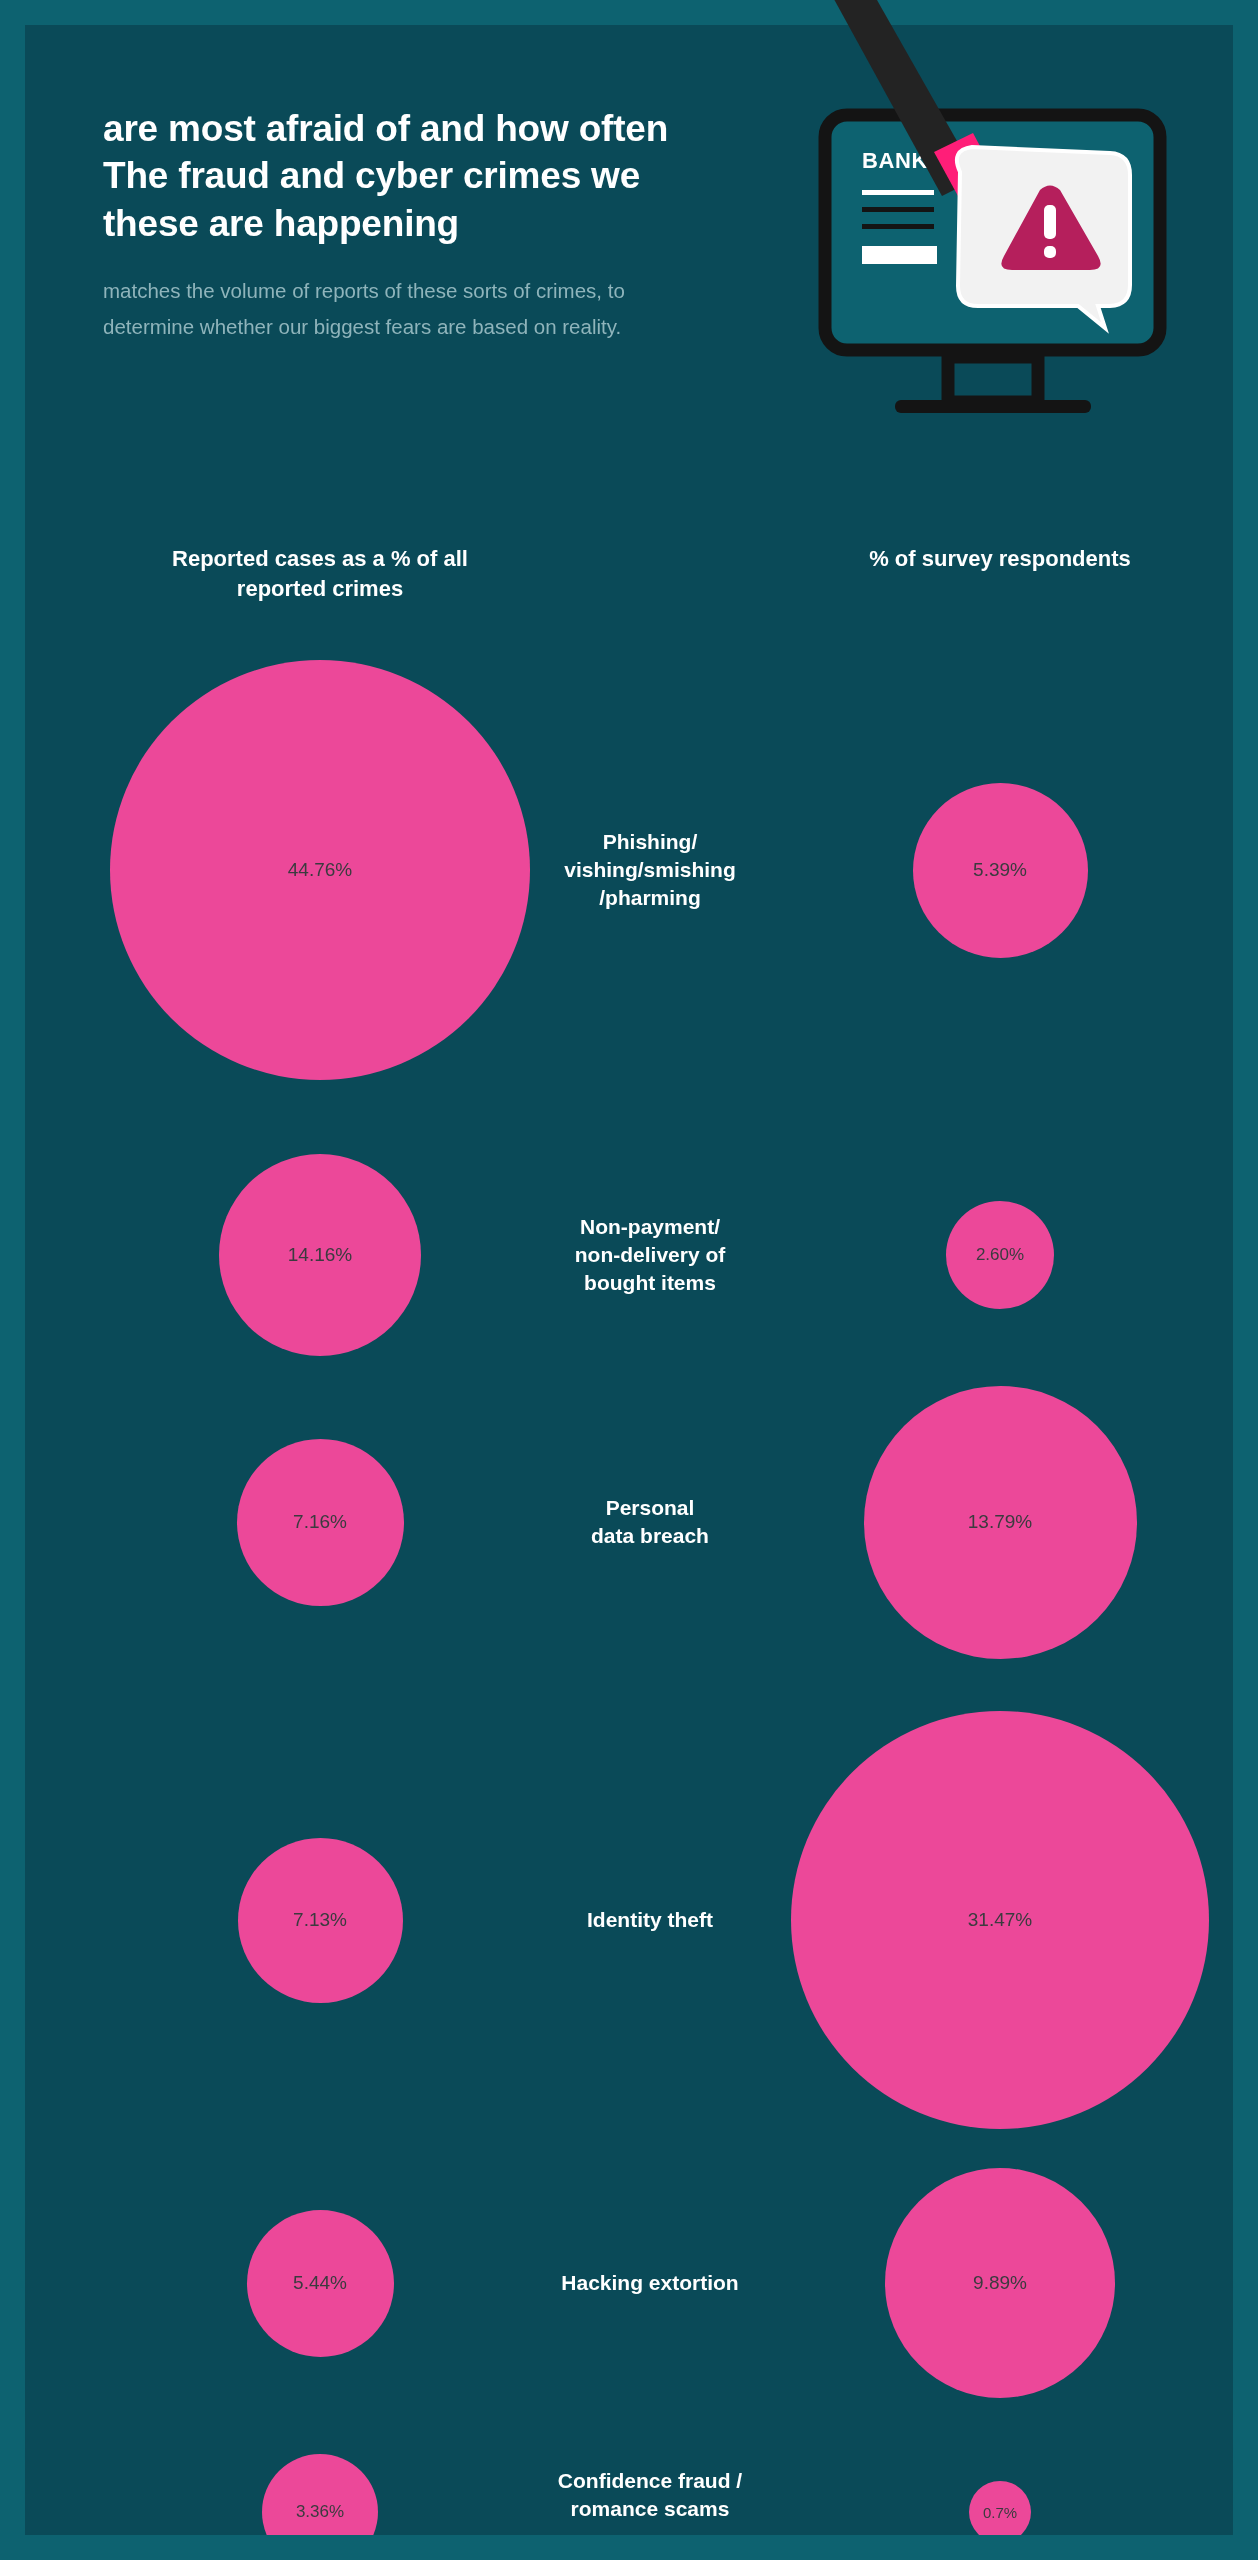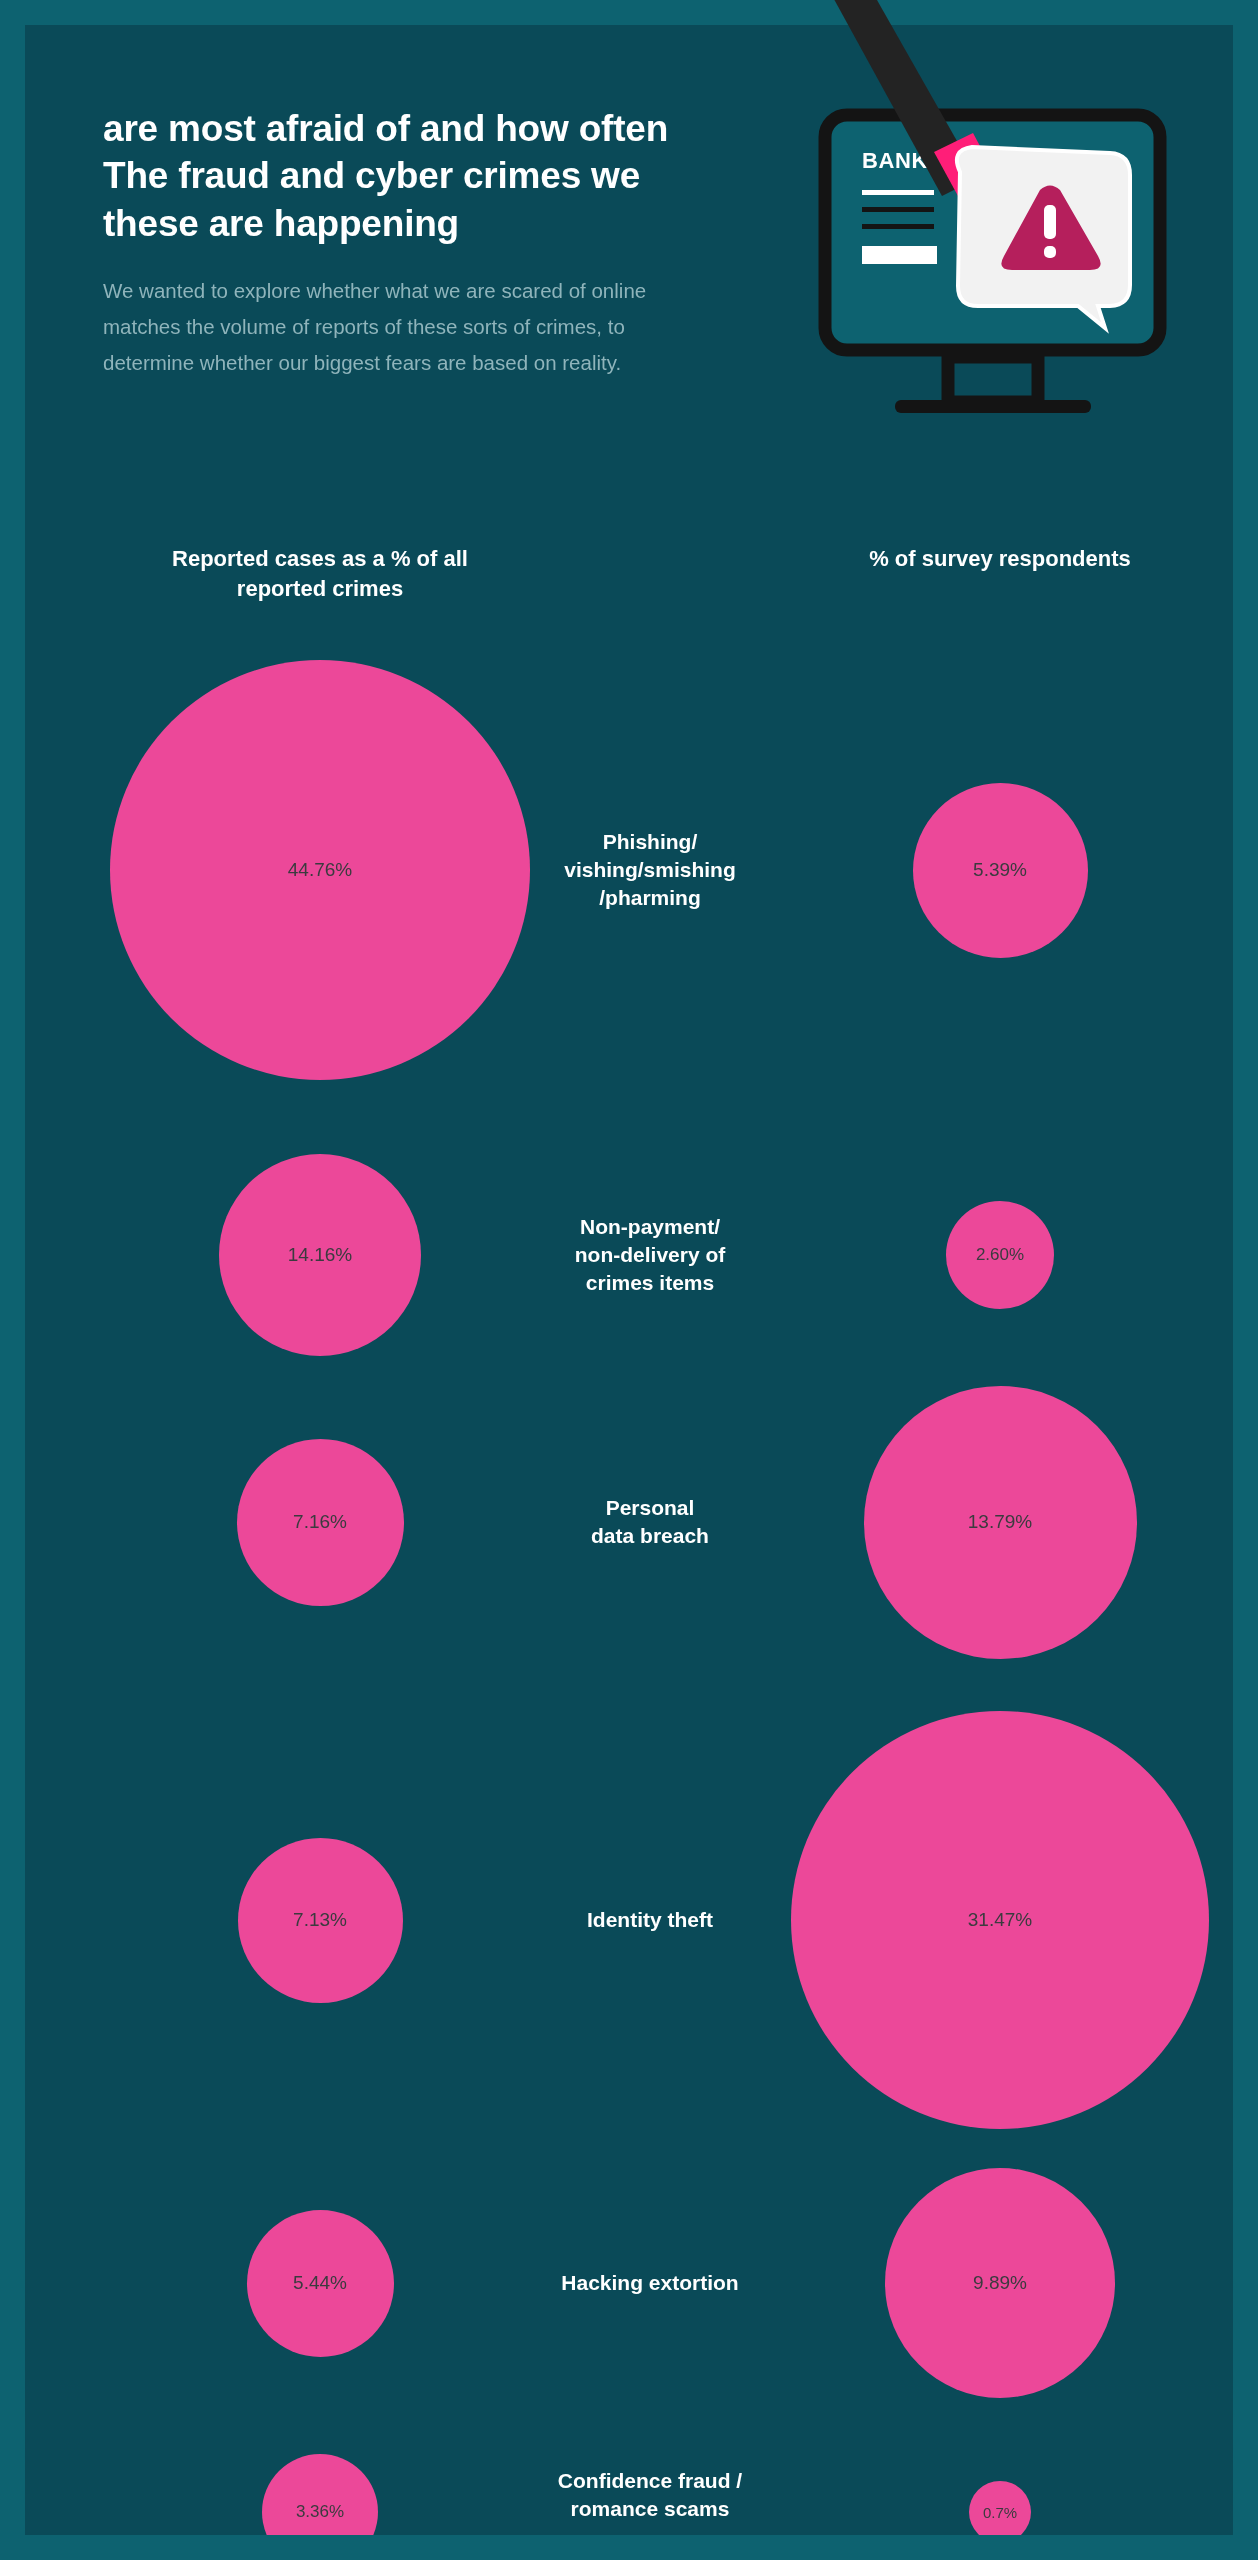--- a/index.html
+++ b/index.html
@@ -74,21 +74,20 @@
 <div id="page">
   <div id="panel">
 
     <div id="header">
       <h1 id="title">
           <span class="ln">are most afraid of and how often</span>
           <span class="ln">The fraud and cyber crimes we</span>
           <span class="ln">these are happening</span>
         </h1>
       <div id="subtitle">
-          <span class="ln">We wanted to explore whether what we are scared of online</span>
           <span class="ln">matches the volume of reports of these sorts of crimes, to</span>
           <span class="ln">determine whether our biggest fears are based on reality.</span>
         </div>
     </div>
 
     <div id="col-head-left" class="col-head">
         <span class="ln">Reported cases as a % of all</span>
         <span class="ln">reported crimes</span>
       </div>
     <div id="col-head-right" class="col-head">
@@ -112,21 +111,21 @@
         <div class="row">
           <div class="bubble" style="width: 202px; height: 202px; left: 194px; top: 1129px;">
             <span class="bubble-val">14.16%</span>
           </div>
           <div class="bubble" style="width: 108px; height: 108px; left: 921px; top: 1176px;">
             <span class="bubble-val" style="font-size: 17px;">2.60%</span>
           </div>
           <div class="crime-label" style="top: 1188px;">
             <span class="ln">Non-payment/</span>
             <span class="ln">non-delivery of</span>
-            <span class="ln">crimes items</span>
+            <span class="ln">bought items</span>
           </div>
         </div>
         <div class="row">
           <div class="bubble" style="width: 167px; height: 167px; left: 211.5px; top: 1413.5px;">
             <span class="bubble-val">7.16%</span>
           </div>
           <div class="bubble" style="width: 273px; height: 273px; left: 838.5px; top: 1360.5px;">
             <span class="bubble-val">13.79%</span>
           </div>
           <div class="crime-label" style="top: 1469px;">

